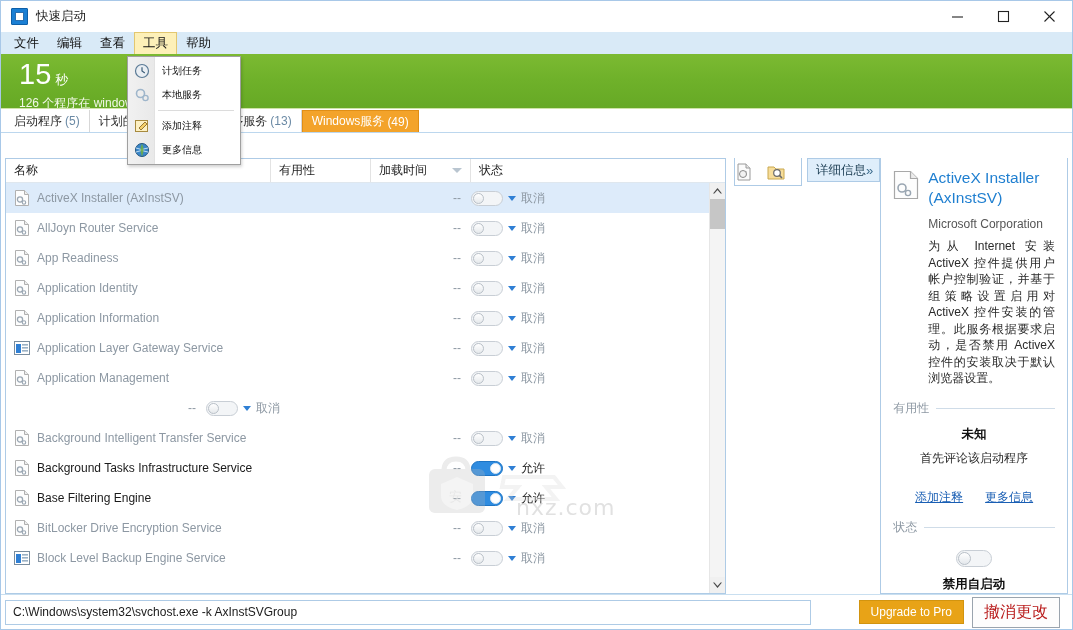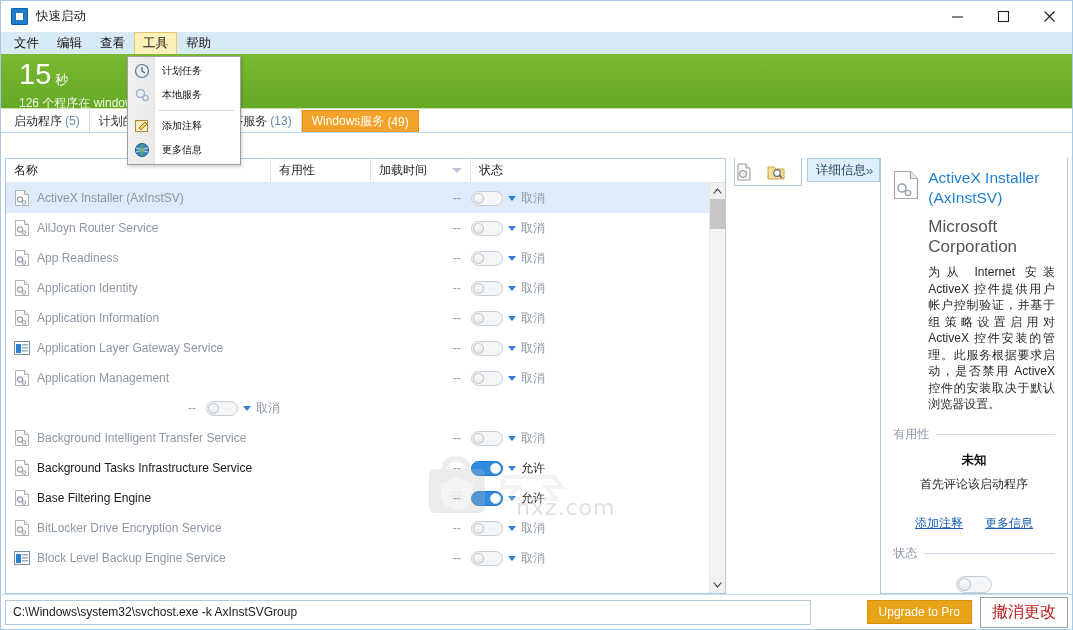--- a/index.html
+++ b/index.html
@@ -208,21 +208,21 @@
     font-size:12.5px; color:#17394f; flex:none;
   }
   .det-chev { color:#3a6a8c; font-size:13px; letter-spacing:-2px;}
   .det-body {
     flex:1; border:1px solid #aecbe6; border-top:none; background:#fff;
     padding:10px 12px 8px 12px; overflow:hidden;
   }
   .det-title-row { display:flex; align-items:flex-start; gap:9px; }
   .det-bigicon { width:26px; height:30px; flex:none; margin-top:2px;}
   .det-title { color:#1f7fd0; font-size:15.5px; line-height:20px; }
-  .det-vendor { color:#555; font-size:17px; margin:9px 0 0 35px; }
+  .det-vendor { color:#555; font-size:12px; margin:9px 0 0 35px; }
   .det-desc {
     color:#2a2a2a; font-size:12px; line-height:16.5px; margin:7px 0 0 35px;
     text-align:justify;
   }
   .sect {
     display:flex; align-items:center; gap:7px; color:#8d98a3; font-size:12px;
     margin-top:13px;
   }
   .sect .line { flex:1; height:1px; background:#cfdce8; }
   .det-center { text-align:center; }
@@ -241,21 +241,21 @@
   .statusbar {
     position:absolute; left:0; right:0; bottom:0; height:35px;
     background:#ffffff; display:flex; align-items:center;
     border-top:1px solid #c9dff0;
   }
   .path-box {
     margin-left:4px; height:25px; flex:1; max-width:806px;
     border:1px solid #aecbe6; display:flex; align-items:center;
     padding-left:7px; font-size:12px; color:#1a1a1a; background:#fff;
   }
-  .sb-right { margin-left:auto; display:flex; align-items:center; gap:8px; padding-right:4px;}
+  .sb-right { margin-left:auto; display:flex; align-items:center; gap:8px; padding-right:12px;}
   .btn-pro {
     background:#e8a317; color:#ffffff; font-size:12px;
     padding:4px 11px; border:1px solid #d2940f; cursor:pointer;
   }
   .btn-undo {
     background:#fdfdfd; color:#b91c1c; font-size:16px;
     padding:4px 11px; border:1px solid #9aa4ae; cursor:pointer;
   }
 
   

